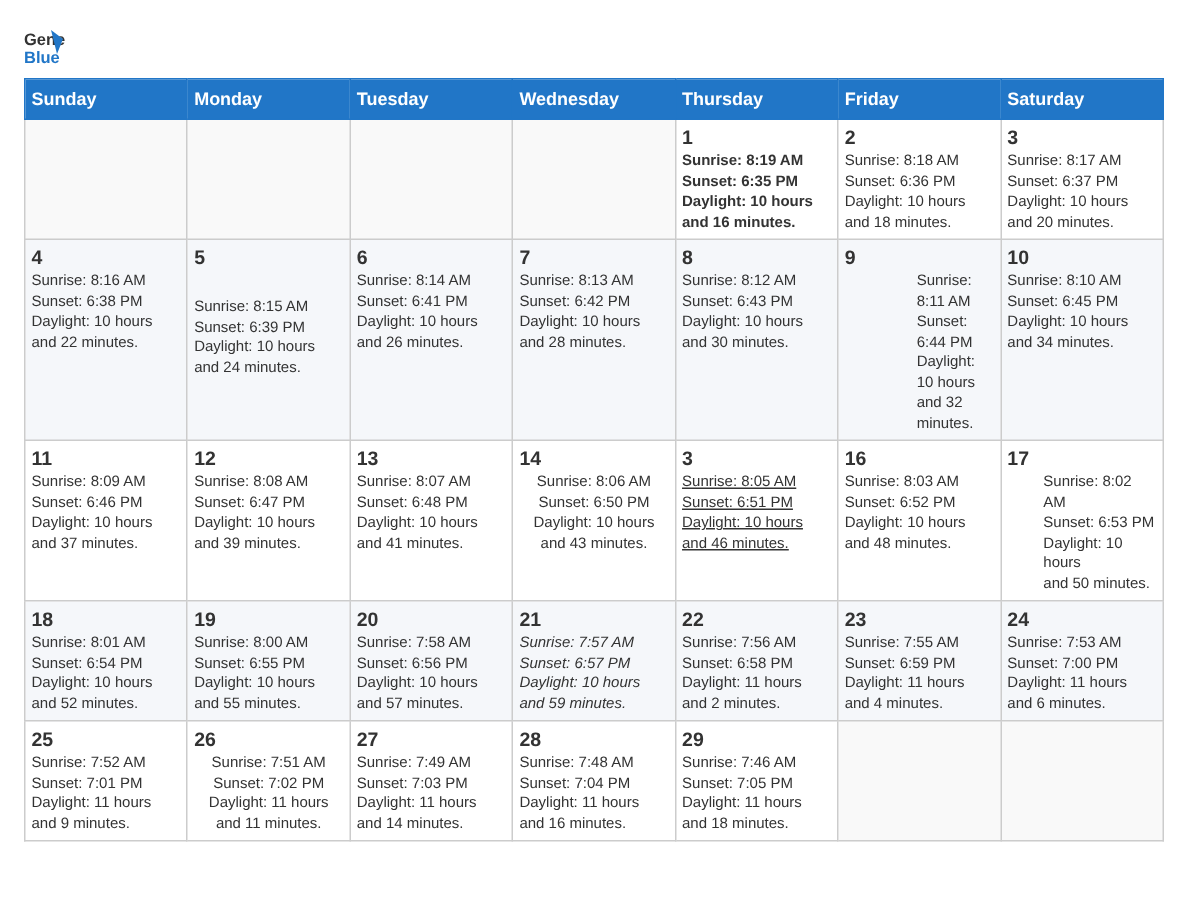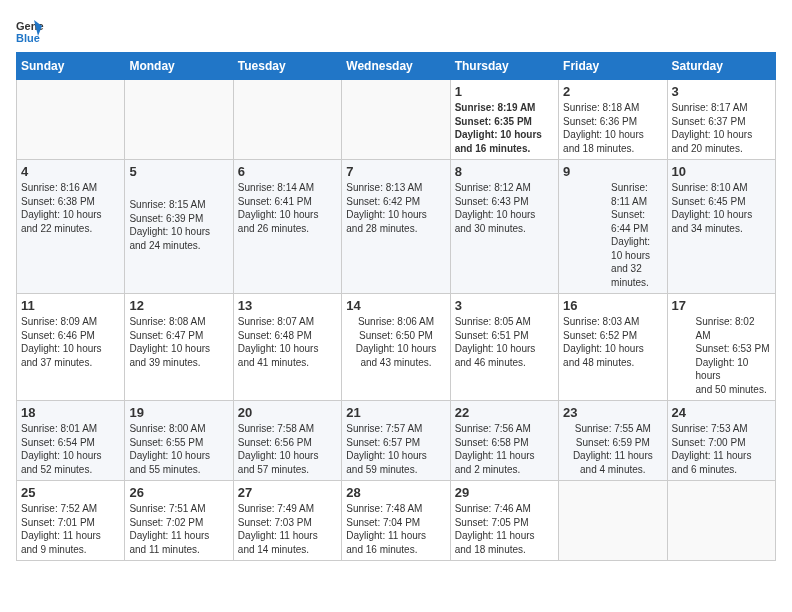--- a/index.html
+++ b/index.html
@@ -213,21 +213,21 @@
         </td>
         <td>
           <span class="day-num">14</span>
           <div class="cell-content" style="white-space: pre-line; text-align: center;">Sunrise: 8:06 AM
 Sunset: 6:50 PM
 Daylight: 10 hours
 and 43 minutes.</div>
         </td>
         <td>
           <span class="day-num">3</span>
-          <div class="cell-content" style="white-space: pre-line;">Sunrise: 8:05 AM
+          <div class="cell-content" style="white-space: pre-line; text-decoration: underline;">Sunrise: 8:05 AM
 Sunset: 6:51 PM
 Daylight: 10 hours
 and 46 minutes.</div>
         </td>
         <td>
           <span class="day-num">16</span>
           <div class="cell-content" style="white-space: pre-line;">Sunrise: 8:03 AM
 Sunset: 6:52 PM
 Daylight: 10 hours
 and 48 minutes.</div>
@@ -257,35 +257,35 @@
         </td>
         <td>
           <span class="day-num">20</span>
           <div class="cell-content" style="white-space: pre-line;">Sunrise: 7:58 AM
 Sunset: 6:56 PM
 Daylight: 10 hours
 and 57 minutes.</div>
         </td>
         <td>
           <span class="day-num">21</span>
-          <div class="cell-content" style="white-space: pre-line;">Sunrise: 7:57 AM
+          <div class="cell-content" style="white-space: pre-line; font-style: italic;">Sunrise: 7:57 AM
 Sunset: 6:57 PM
 Daylight: 10 hours
 and 59 minutes.</div>
         </td>
         <td>
           <span class="day-num">22</span>
           <div class="cell-content" style="white-space: pre-line;">Sunrise: 7:56 AM
 Sunset: 6:58 PM
 Daylight: 11 hours
 and 2 minutes.</div>
         </td>
         <td>
           <span class="day-num">23</span>
-          <div class="cell-content" style="white-space: pre-line; text-align: center;">Sunrise: 7:55 AM
+          <div class="cell-content" style="white-space: pre-line;">Sunrise: 7:55 AM
 Sunset: 6:59 PM
 Daylight: 11 hours
 and 4 minutes.</div>
         </td>
         <td>
           <span class="day-num">24</span>
           <div class="cell-content" style="white-space: pre-line;">Sunrise: 7:53 AM
 Sunset: 7:00 PM
 Daylight: 11 hours
 and 6 minutes.</div>
@@ -294,21 +294,21 @@
       <tr>
         <td>
           <span class="day-num">25</span>
           <div class="cell-content" style="white-space: pre-line;">Sunrise: 7:52 AM
 Sunset: 7:01 PM
 Daylight: 11 hours
 and 9 minutes.</div>
         </td>
         <td>
           <span class="day-num">26</span>
-          <div class="cell-content" style="white-space: pre-line;">Sunrise: 7:51 AM
+          <div class="cell-content" style="white-space: pre-line; text-align: center;">Sunrise: 7:51 AM
 Sunset: 7:02 PM
 Daylight: 11 hours
 and 11 minutes.</div>
         </td>
         <td>
           <span class="day-num">27</span>
           <div class="cell-content" style="white-space: pre-line;">Sunrise: 7:49 AM
 Sunset: 7:03 PM
 Daylight: 11 hours
 and 14 minutes.</div>

